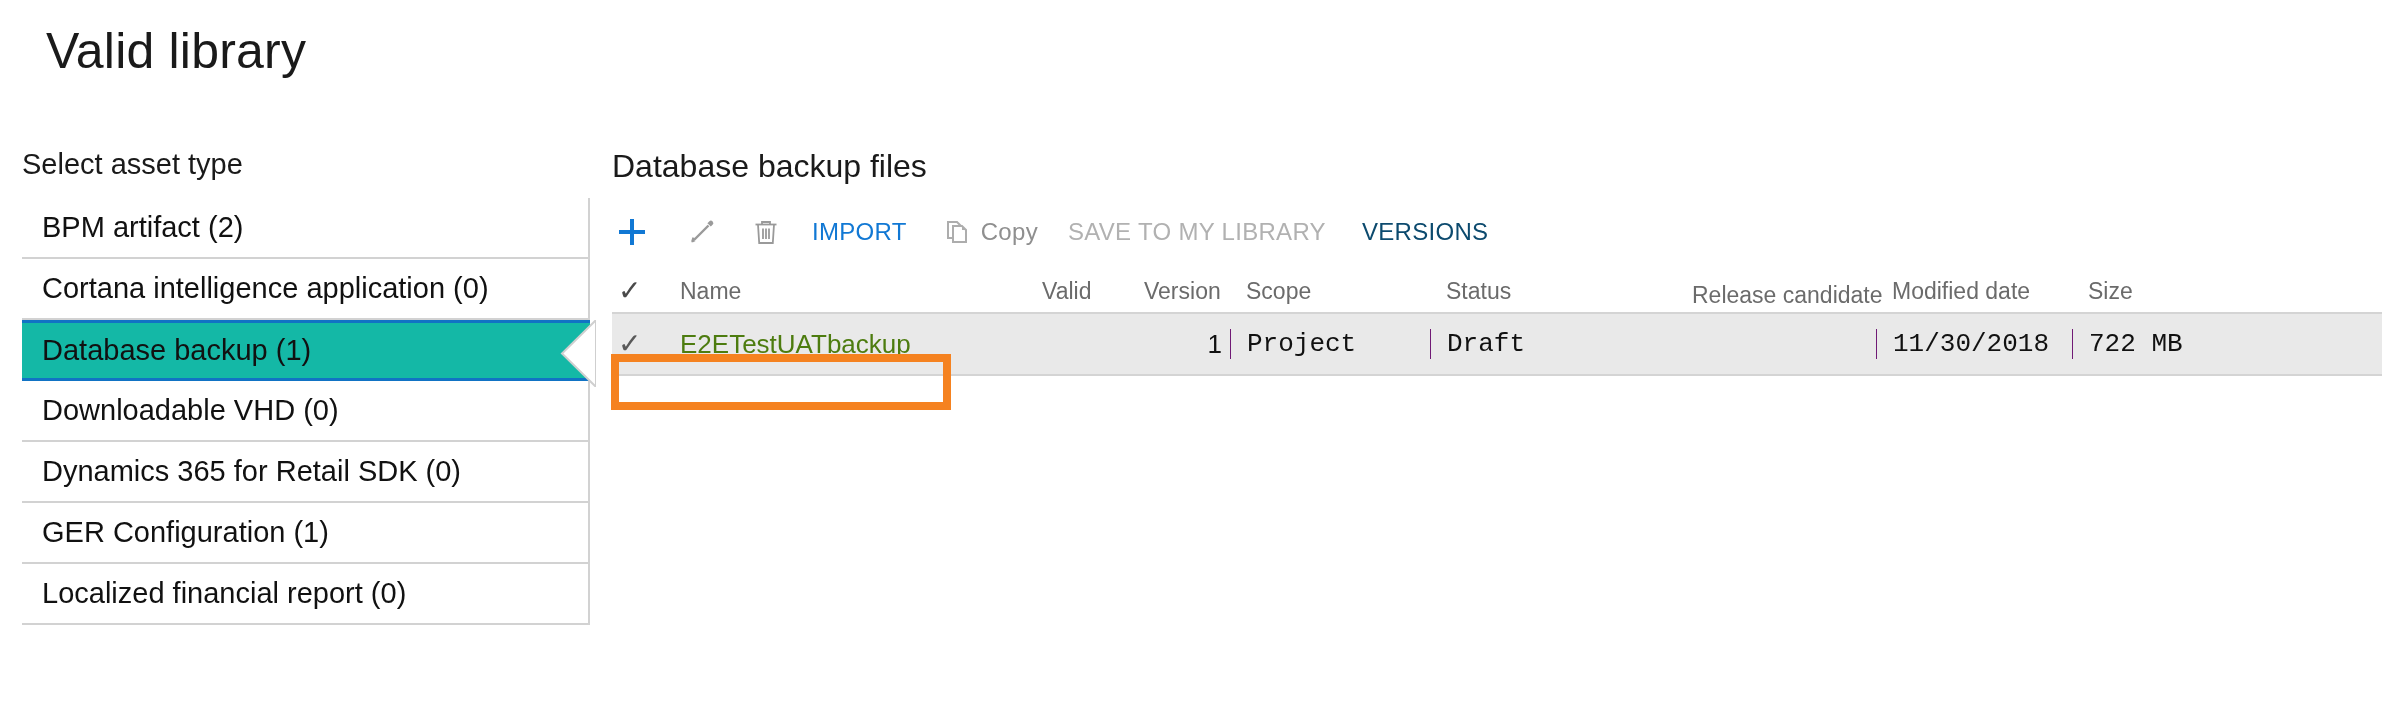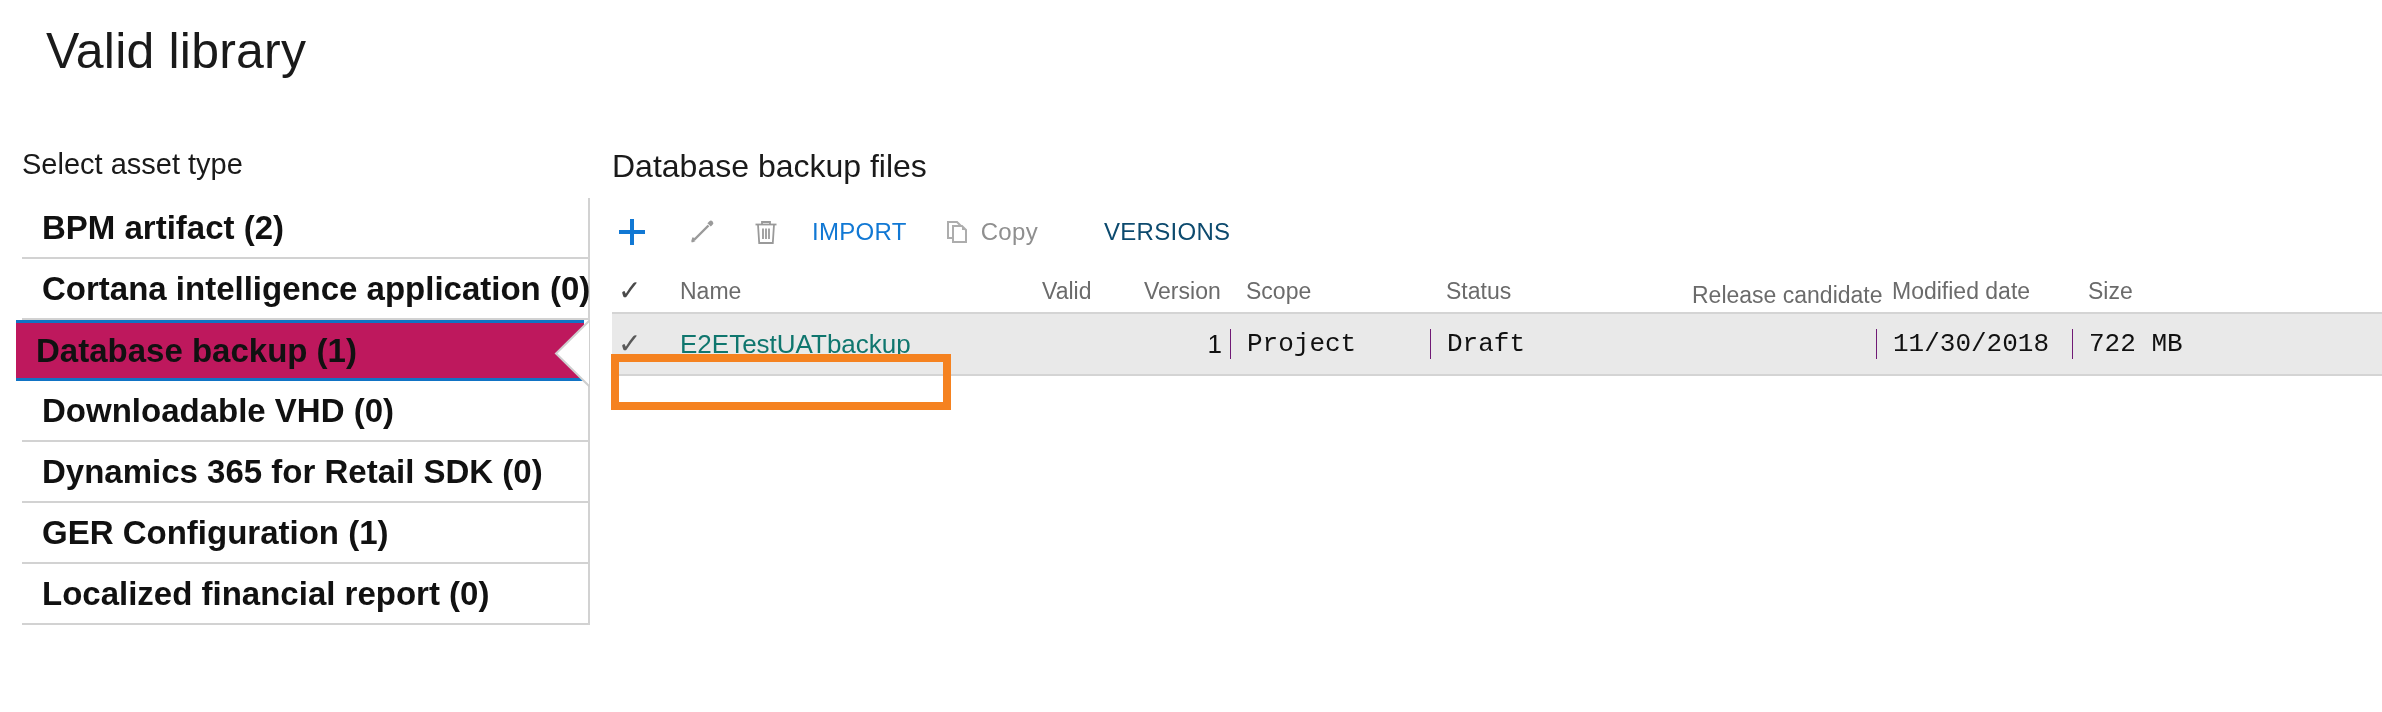--- a/index.html
+++ b/index.html
@@ -61,34 +61,34 @@
     width: 568px;
     display: flex;
     align-items: center;
     background: #ffffff;
     cursor: pointer;
   }
   .asset-item:first-child {
     border-top: none;
   }
   .asset-item-label {
-    font-size: 33px;
-    font-weight: 700;
+    font-size: 29px;
+    font-weight: 400;
     color: #111111;
     padding-left: 20px;
     white-space: nowrap;
   }
 
   
   .asset-item.selected {
-    background: #be185d;
+    background: #14b8a6;
     border-top: 3px solid #1173c4;
     border-bottom: 3px solid #1173c4;
     border-right: none;
-    margin-left: 16px;
+    margin-left: 22px;
     width: 568px;
     z-index: 3;
   }
   .asset-item.selected .asset-item-label {
     color: #111111;
   }
   
   .chevron-notch {
     position: absolute;
     right: -2px;
@@ -196,21 +196,21 @@
   .c-scope  { width: 200px; flex: 0 0 200px; padding-left: 16px; }
   .c-status { width: 246px; flex: 0 0 246px; padding-left: 16px; }
   .c-rc     { width: 200px; flex: 0 0 200px; padding-left: 16px; margin-top: 8px; }
   .c-mod    { width: 196px; flex: 0 0 196px; padding-left: 16px; }
   .c-size   { width: 300px; flex: 0 0 300px; padding-left: 16px; }
 
   .grid-row .c-version { text-align: right; padding-right: 8px; }
   .grid-header .c-version { text-align: left; padding-left: 6px; }
 
   .row-name-link {
-    color: #0f766e;
+    color: #4d7c0f;
     cursor: pointer;
   }
 
   
   #highlight-box {
     position: absolute;
     left: 611px;
     top: 354px;
     width: 340px;
     height: 56px;
@@ -336,20 +336,23 @@
           </g>
           <path d="M11 9 H20 L24 13 V25 H11 Z" fill="#ffffff" stroke="#adadad" stroke-width="2"></path>
           <path d="M20 9 L24 13 H20 Z" fill="#adadad"></path>
         </svg>
       </span>
       <span class="tb-label" style="color:#8f8f8f; margin-left:4px;">Copy</span>
     </div>
 
     <span class="tb-gap-5"></span>
 
+    <div class="tb-btn">
+      <span class="tb-label" style="color:#b1b1b1;">SAVE TO MY LIBRARY</span>
+    </div>
 
     <span class="tb-gap-6"></span>
 
     <div class="tb-btn">
       <span class="tb-label" style="color:#0c4a6e;">VERSIONS</span>
     </div>
 
   </div>
 
   <div id="grid">

